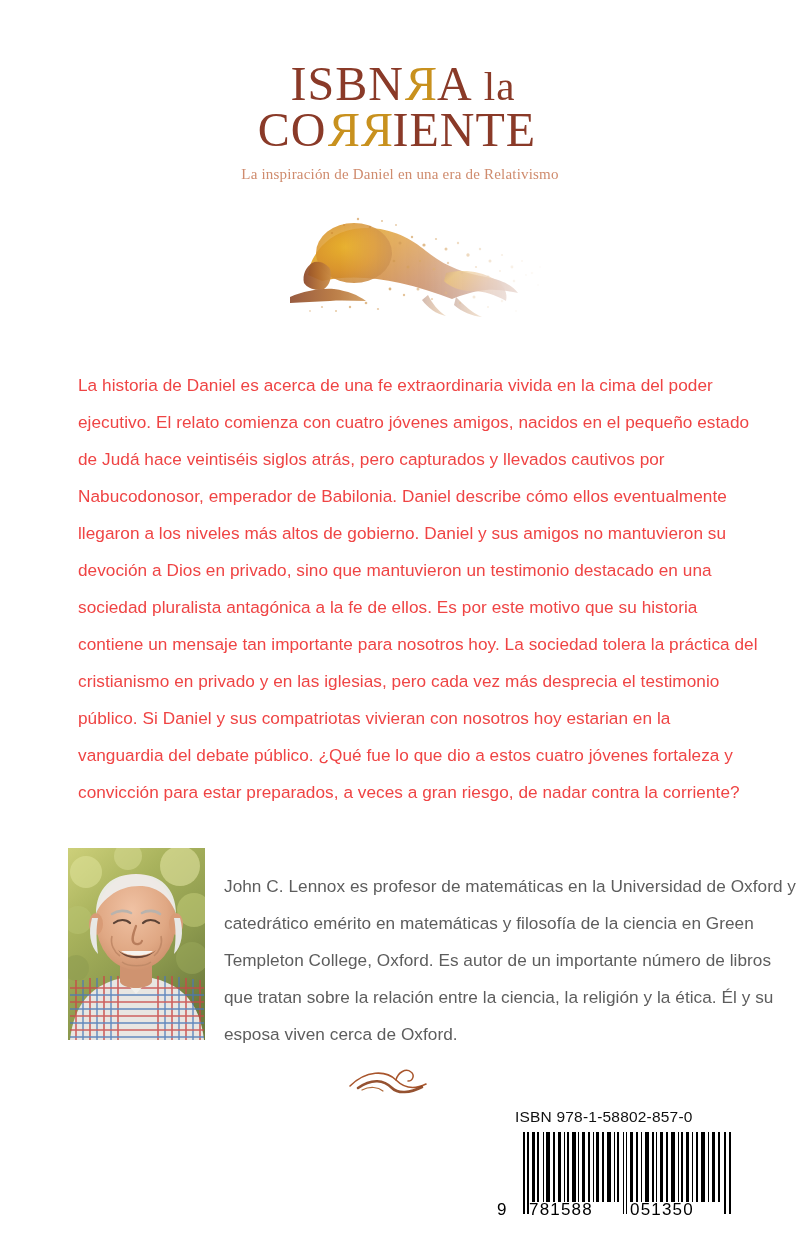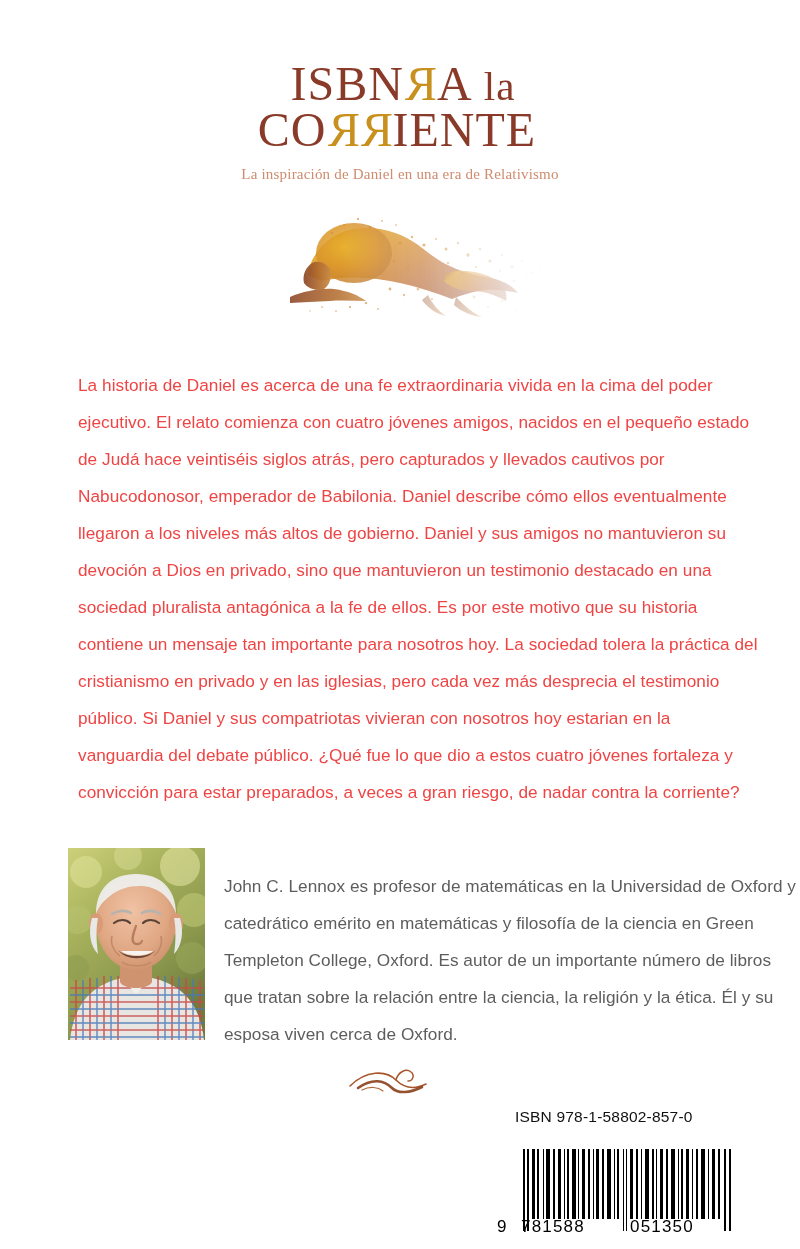--- a/index.html
+++ b/index.html
@@ -135,21 +135,21 @@
     top: 1108px;
     left: 497px;
     width: 248px;
   }
   .isbn-text {
     font-family: "Liberation Sans", sans-serif;
     font-size: 15.5px;
     color: #111111;
     letter-spacing: 0.2px;
     padding-left: 18px;
-    margin-bottom: 19px;
+    margin-bottom: 2px;
     white-space: nowrap;
   }
   .barcode-area {
     position: relative;
     width: 243px;
     height: 92px;
   }
   .barcode-bars {
     position: absolute;
     top: 0;
@@ -168,21 +168,21 @@
     color: #000;
     letter-spacing: 1.2px;
   }
   .bc-d-lead {
     position: absolute;
     left: 0px;
     bottom: 0;
   }
   .bc-d-left {
     position: absolute;
-    left: 24px;
+    left: 32px;
     bottom: 0;
   }
   .bc-d-right {
     position: absolute;
     left: 133px;
     bottom: 0;
   }
 </style>
 </head>
 <body>

